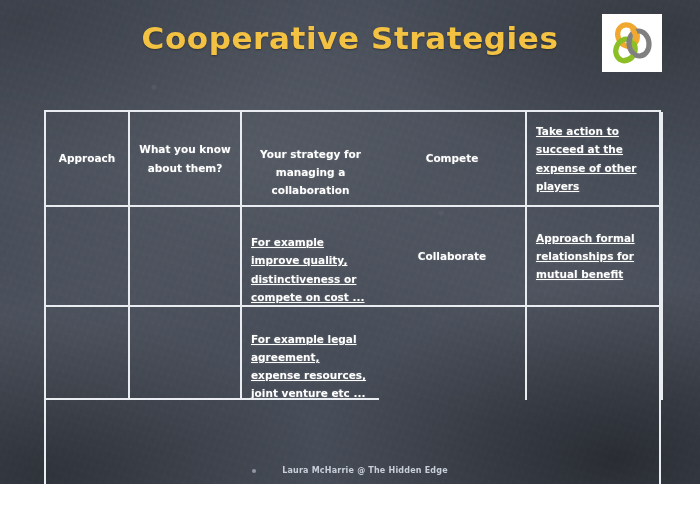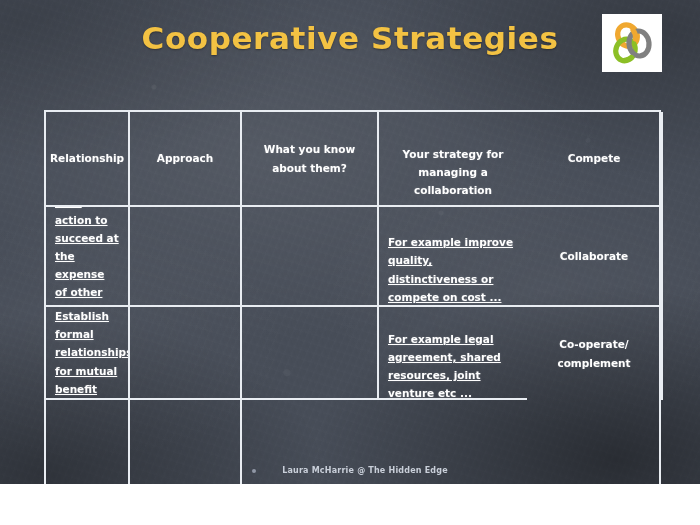--- a/index.html
+++ b/index.html
@@ -151,38 +151,36 @@
         <ellipse cx="16.5" cy="29" rx="9.5" ry="11" transform="rotate(22 16.5 29)" stroke="#8cbf26" stroke-width="5.2"></ellipse>
         <ellipse cx="30" cy="22.5" rx="10" ry="12.5" transform="rotate(-6 30 22.5)" stroke="#808080" stroke-width="5.2"></ellipse>
         <path d="M24 9 a9.5 11 -28 0 1 2.5 9" stroke="#f0a830" stroke-width="5.2"></path>
         <path d="M22.5 36.5 a9.5 11 22 0 1 -6 2.5" stroke="#8cbf26" stroke-width="5.2"></path>
       </g>
     </svg>
   </div>
 
   <div id="grid">
 
-    <div class="cell ctr">Relationship</div>
     <div class="cell ctr">Approach</div>
     <div class="cell ctr">What you know about them?</div>
     <div class="cell ctr lastcol">Your strategy for managing a collaboration</div>
 
     <div class="cell ctr">Compete</div>
     <div class="cell lft">Take action to succeed at the expense of other players</div>
     <div class="cell lft empty"></div>
     <div class="cell lft empty"></div>
     <div class="cell lft lastcol">For example improve quality, distinctiveness or compete on cost ...</div>
 
     <div class="cell ctr">Collaborate</div>
-    <div class="cell lft">Establish formal relationships for mutual benefit</div>
+    <div class="cell lft">Approach formal relationships for mutual benefit</div>
     <div class="cell lft empty"></div>
     <div class="cell lft empty"></div>
-    <div class="cell lft lastcol">For example legal agreement, shared resources, joint venture etc ...</div>
+    <div class="cell lft lastcol">For example legal agreement, expense resources, joint venture etc ...</div>
 
-    <div class="cell ctr lastrow">Co-operate/ complement</div>
     <div class="cell lft lastrow empty"></div>
     <div class="cell lft lastrow empty"></div>
 
   </div>
 
   <div id="footer">
     <span id="footer-dot"></span>
     <span id="footer-text">Laura McHarrie @ The Hidden Edge</span>
   </div>
 

